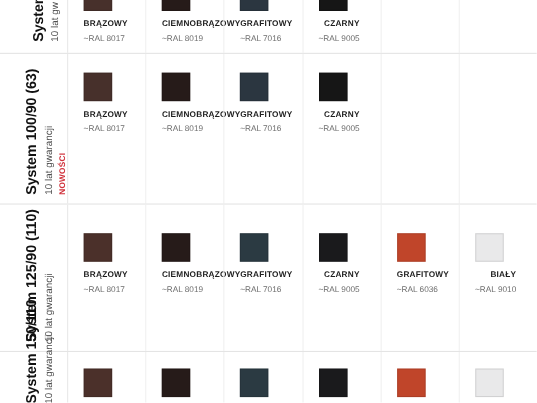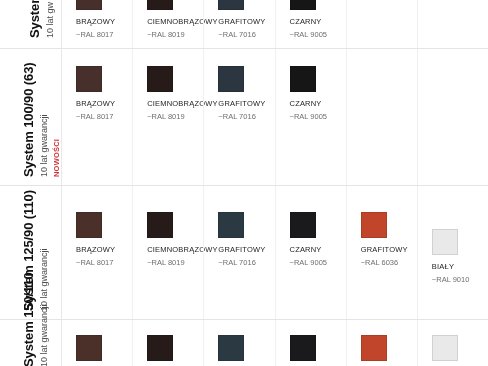--- a/index.html
+++ b/index.html
@@ -81,24 +81,25 @@
   .cell.nosep { border-left: none; }
   .chip {
     width: 26px;
     height: 26px;
     border: 1px solid rgba(0,0,0,0.10);
     display: block;
   }
   .cname {
     margin-top: 7px;
     font-size: 7.5px;
-    font-weight: normal;
+    font-weight: bold;
     color: #1d1d1d;
     letter-spacing: 0.2px;
     white-space: nowrap;
+    text-align: right;
   }
   .cral {
     margin-top: 4px;
     font-size: 7.5px;
     font-weight: normal;
     color: #6e6e6e;
     white-space: nowrap;
   }
 
   
@@ -229,21 +230,21 @@
         </div>
       </div>
       <div class="cell">
         <div class="stack" style="top:26px;">
           <span class="chip" style="background:#c0452a;"></span>
           <div class="cname">GRAFITOWY</div>
           <div class="cral">~RAL 6036</div>
         </div>
       </div>
       <div class="cell">
-        <div class="stack" style="top:43px;">
+        <div class="stack" style="top:26px;">
           <span class="chip" style="background:#e9e9ea;"></span>
           <div class="cname">BIAŁY</div>
           <div class="cral">~RAL 9010</div>
         </div>
       </div>
     </div>
   </div>
 
   <div class="section" style="top:319px; height:120px;">
     <div class="gutter">

